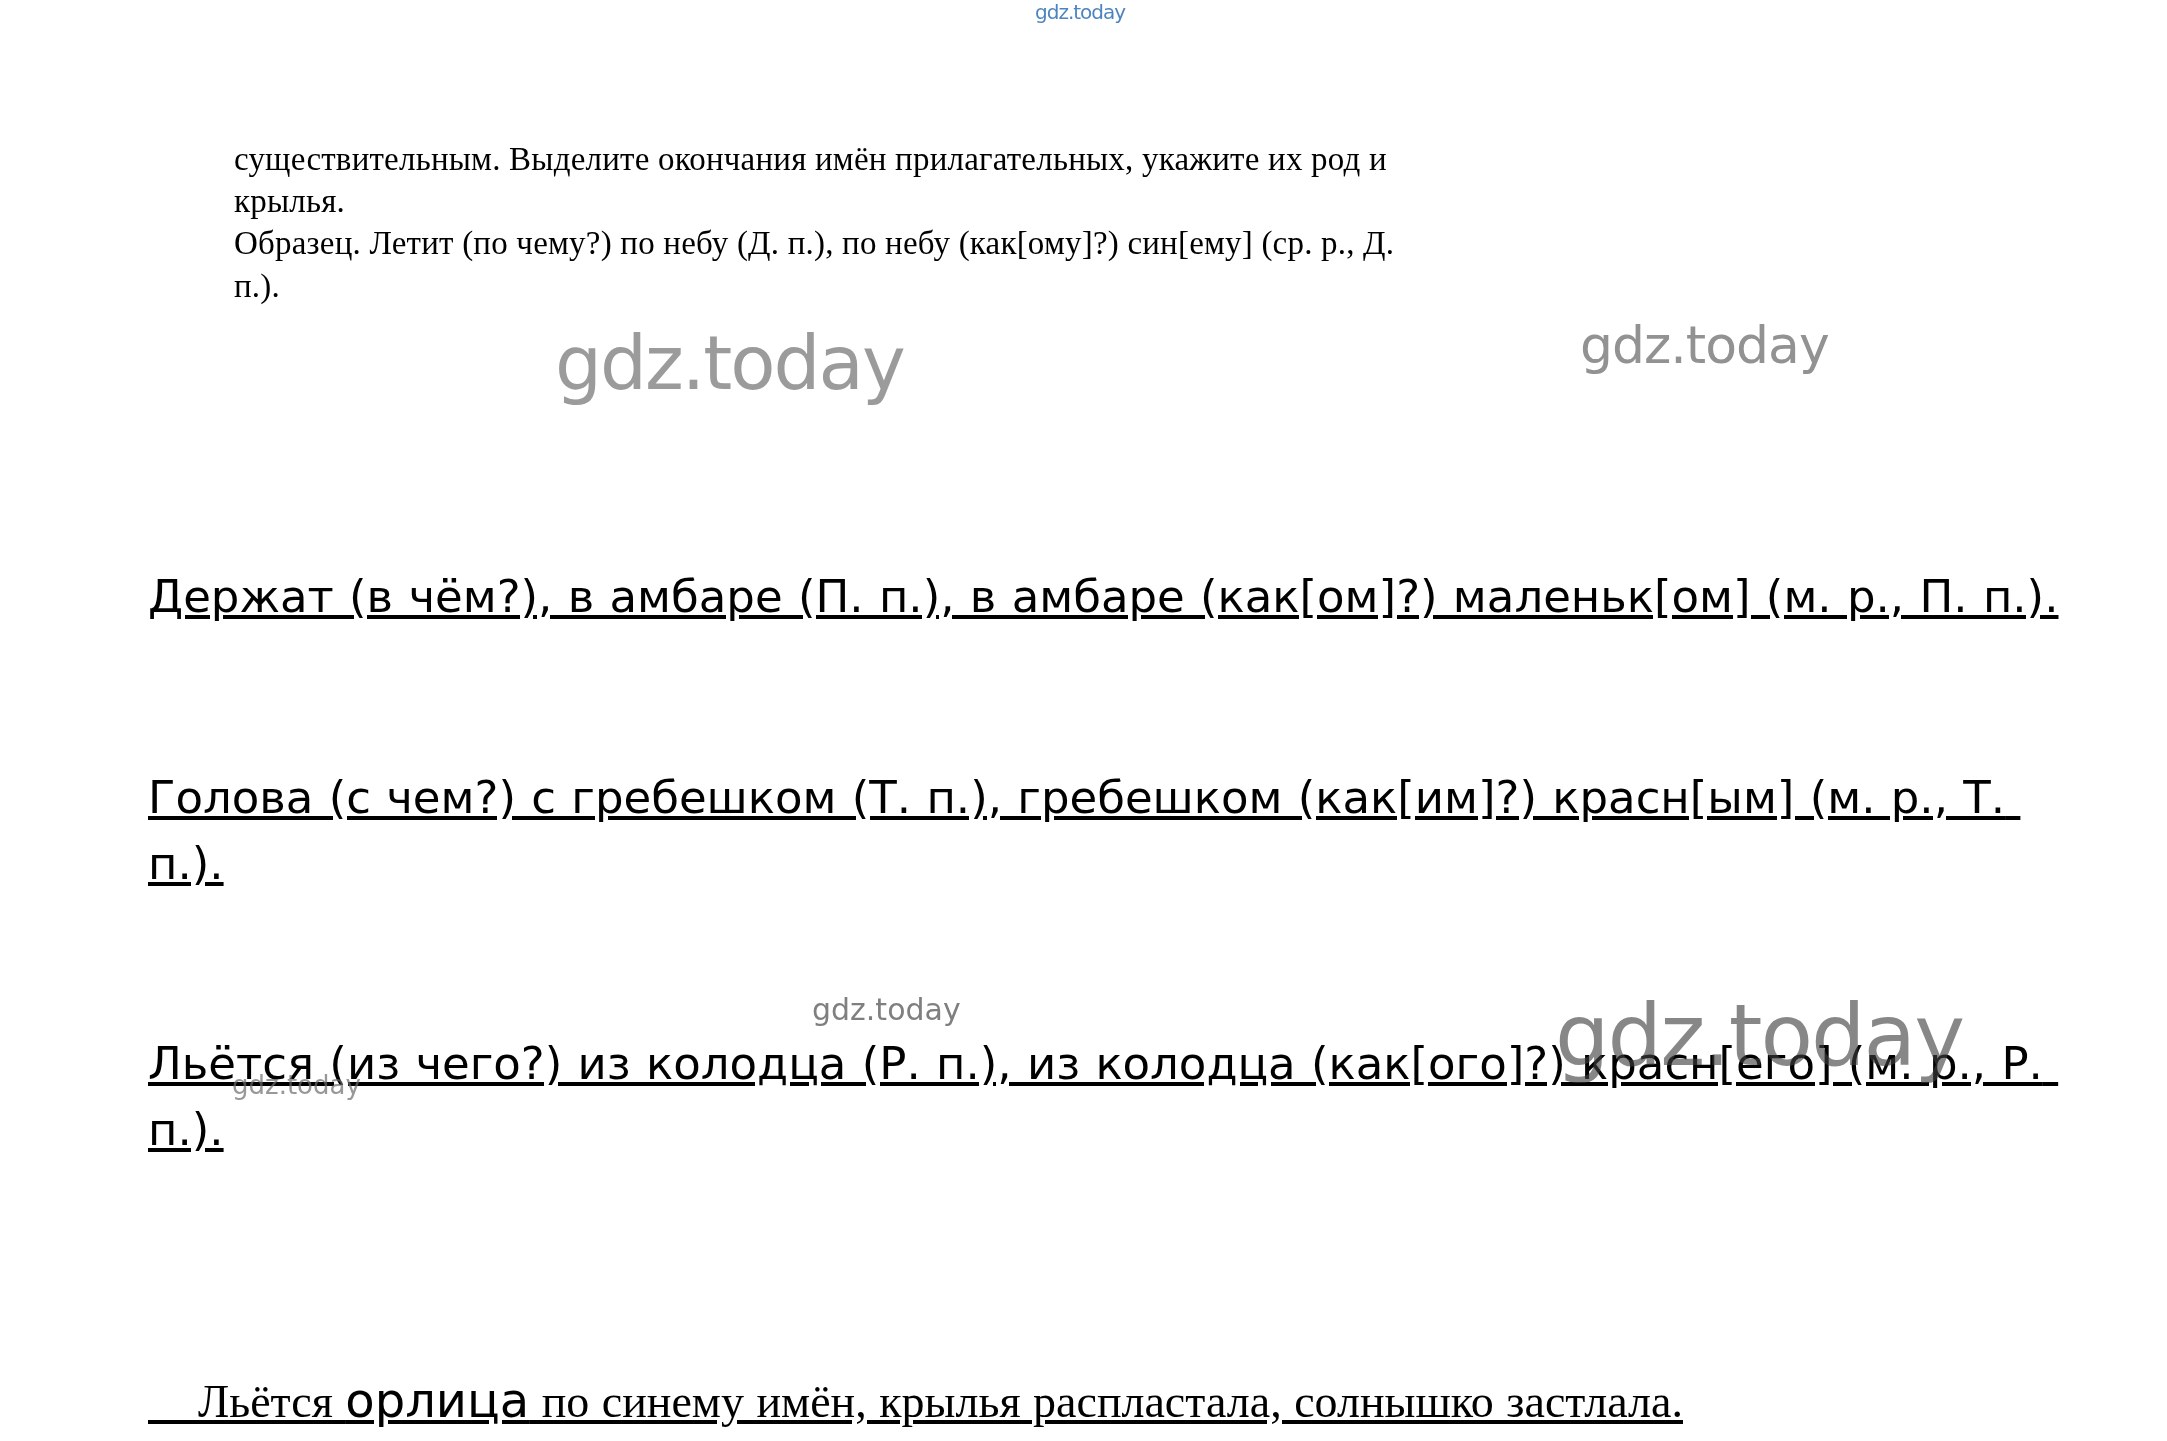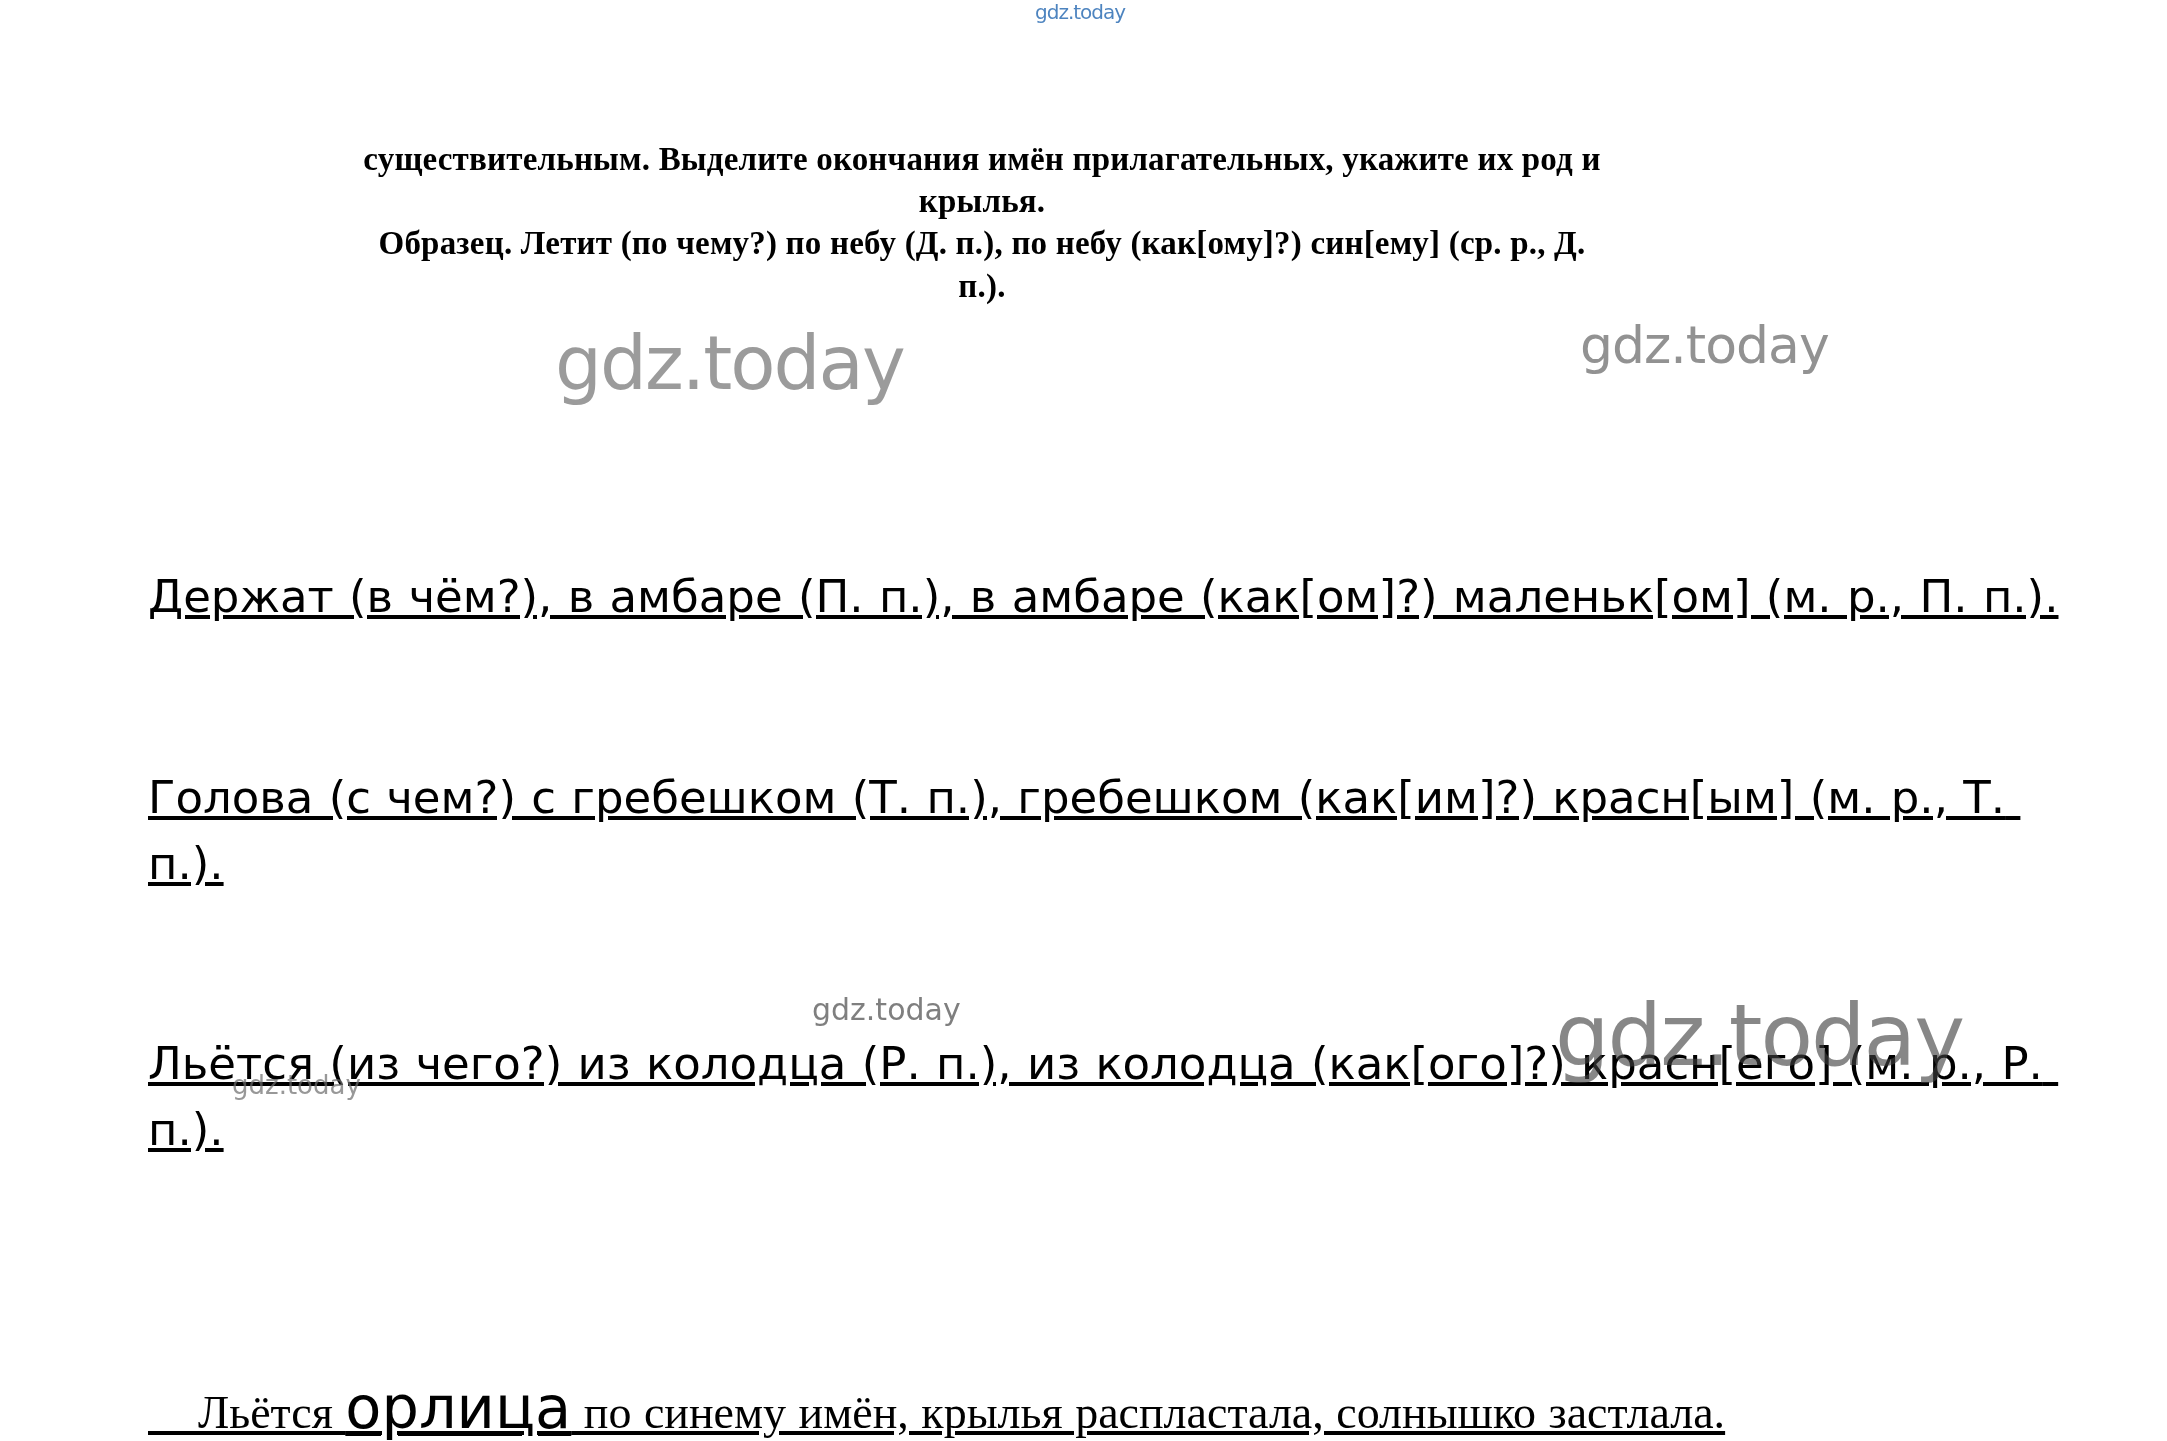--- a/index.html
+++ b/index.html
@@ -25,29 +25,28 @@
     font-size: 20px;
     letter-spacing: -1px;
     color: #2f6fb5;
     opacity: 0.85;
     white-space: nowrap;
   }
 
   
   .heading {
     position: absolute;
-    left: 222px;
+    left: 234px;
     top: 138px;
     width: 1520px;
     font-family: "Liberation Serif", serif;
-    font-weight: bold;
+    font-weight: normal;
     font-size: 33px;
     line-height: 1.28;
     letter-spacing: 0.2px;
-    text-align: center;
   }
   .heading .line { white-space: pre-wrap; }
 
   
   .body-text {
     position: absolute;
     left: 148px;
     top: 432px;
     width: 1930px;
     font-family: "DejaVu Sans", sans-serif;
@@ -57,21 +56,21 @@
     word-spacing: 1px;
   }
   .body-text .para { margin: 0 0 2px 0; text-decoration: underline; }
 
   
   .serif-line {
     font-family: "Liberation Serif", serif;
     font-size: 46px;
   }
   .serif-line .u { text-decoration: underline; }
-  .sans-in { font-family: "DejaVu Sans", sans-serif; font-size: 59px; margin-top: 25px; }
+  .sans-in { font-family: "DejaVu Sans", sans-serif; font-size: 48px; margin-top: 25px; }
 
   
   .wm {
     position: absolute;
     font-family: "DejaVu Sans", sans-serif;
     color: #6b6b6b;
     opacity: 0.55;
     white-space: nowrap;
     pointer-events: none;
     letter-spacing: -2px;

